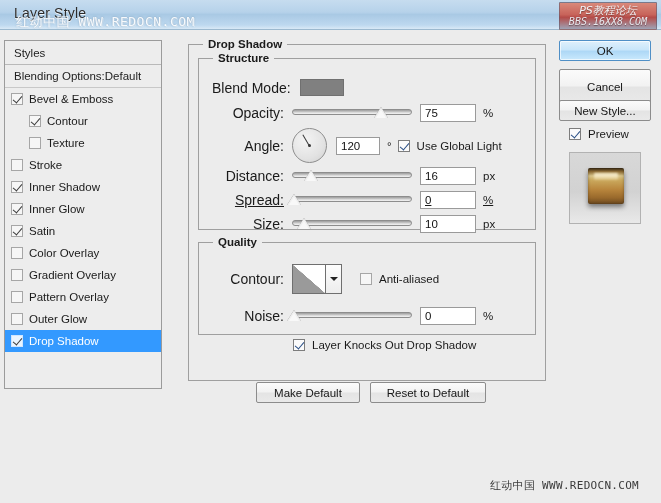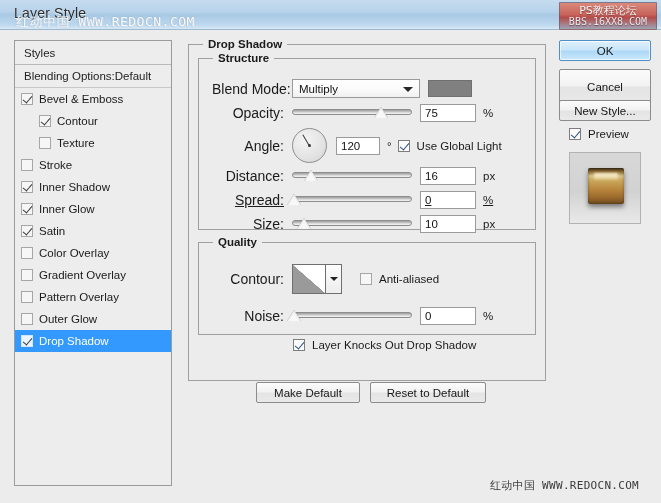--- a/index.html
+++ b/index.html
@@ -58,20 +58,21 @@
   }
   .wm-badge {
     position: absolute;
     right: 4px; top: 2px;
     width: 96px; height: 26px;
     background: linear-gradient(to bottom, #d9897a 0%, #c8635a 45%, #b44b48 55%, #9ea3b5 100%);
     border: 1px solid rgba(90,90,110,0.55);
     border-radius: 1px;
     overflow: hidden;
     pointer-events: none;
+    font-style: italic;
   }
   .wm-badge .l1 {
     position: absolute; left: 0; right: 0; top: 0px;
     text-align: center;
     font-size: 11px;
     color: #f3f3f6;
     font-family: "DejaVu Sans", sans-serif;
     text-shadow: 0 1px 1px rgba(0,0,0,0.4);
     white-space: nowrap;
   }
@@ -93,22 +94,22 @@
     font-size: 11px;
     color: #3a3a3a;
     white-space: nowrap;
     letter-spacing: 0.3px;
     pointer-events: none;
   }
 
   
   #styles-panel {
     position: absolute;
-    left: 14px; top: 40px;
-    width: 158px; height: 446px;
+    left: 4px; top: 40px;
+    width: 158px; height: 349px;
     background: #ededed;
     border: 1px solid #9b9b9b;
     box-sizing: border-box;
   }
   .sp-header {
     height: 24px;
     line-height: 24px;
     padding-left: 9px;
     font-size: 11.5px;
     color: #222;
@@ -532,24 +533,20 @@
     <div class="group" id="grp-dropshadow">
       <div class="group-title">Drop Shadow</div>
     </div>
 
     <div class="group" id="grp-structure">
       <div class="group-title">Structure</div>
     </div>
 
     <div class="row" style="left:24px; top:43px; width:320px;">
       <span class="rlabel" style="width:72px;">Blend Mode:</span>
-      <div class="combo" style="width:128px;">
-        <span>Multiply</span>
-        <span class="arrow"></span>
-      </div>
       <div style="width:8px; flex:none;"></div>
       <div class="swatch" style="background:#808080;"></div>
     </div>
 
     <div class="row" style="left:24px; top:68px; width:320px;">
       <span class="rlabel" style="width:72px;">Opacity:</span>
       <div class="slider" style="width:120px;">
         <div class="track"></div>
         <div class="thumb" style="left:74%;"></div>
       </div>

